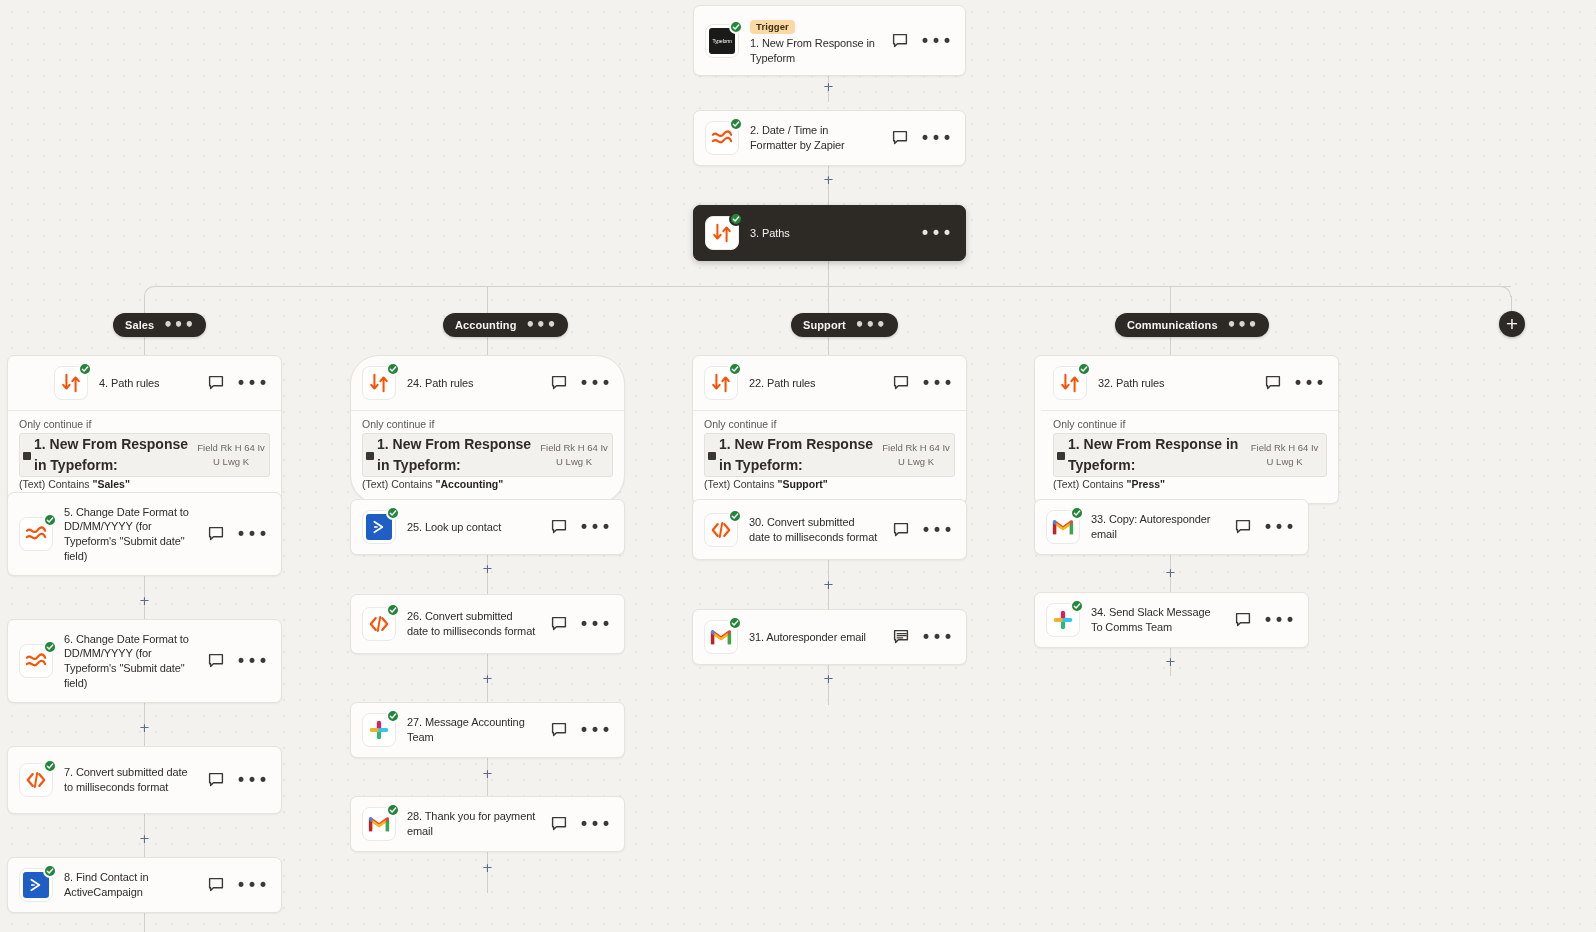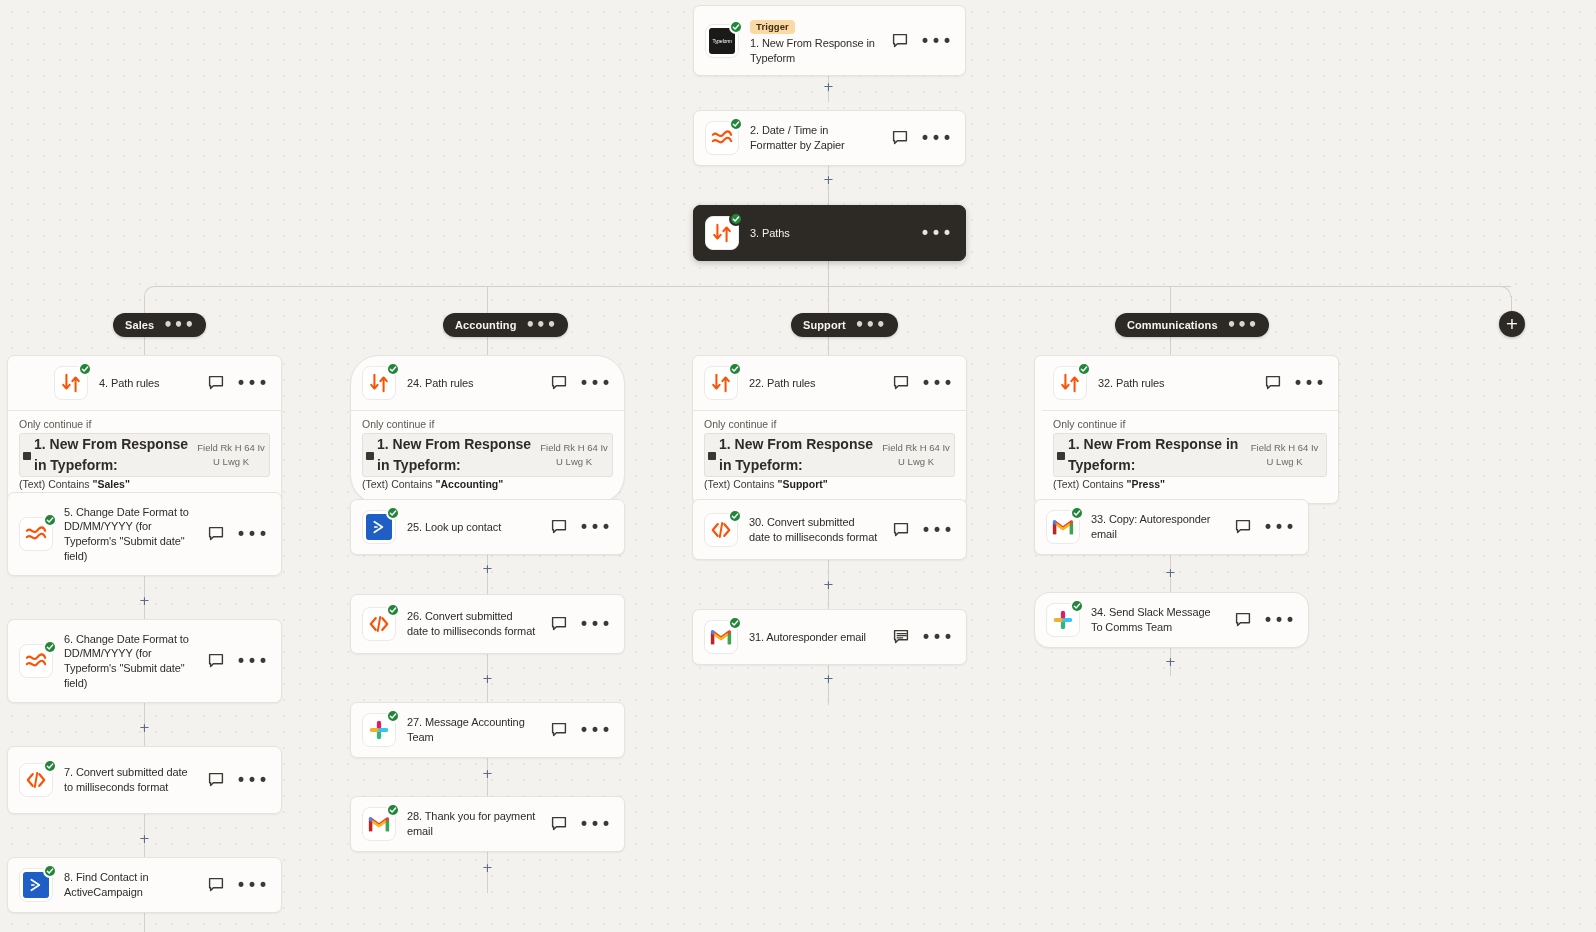--- a/index.html
+++ b/index.html
@@ -866,21 +866,21 @@
         </div>
       <div class="node-actions">
         <svg class="cmt" viewBox="0 0 16 16">
             <path d="M1.6 1.6h12.8v9.1H5.4L2.6 13.5v-2.8H1.6z" fill="none" stroke="#3c3934" stroke-width="1.4" stroke-linejoin="round"></path>
           </svg>
         <span class="dots"></span>
       </div>
     </div>
   </div>
 
-  <div class="node" style="left:1034px; top:592px; width:275px;border-radius:15px;">
+  <div class="node" style="left:1034px; top:592px; width:275px;">
     <div class="node-row" style="min-height:44px;">
       <div class="app-icon-wrap">
         <div class="app-icon">
           <svg width="22" height="22" viewBox="0 0 24 24">
             <rect x="9.7" y="1.8" width="4.6" height="11" rx="2.3" fill="#e01e5a"></rect>
             <rect x="9.7" y="11.2" width="4.6" height="11" rx="2.3" fill="#2eb67d"></rect>
             <rect x="1.8" y="9.7" width="11" height="4.6" rx="2.3" fill="#ecb22e"></rect>
             <rect x="11.2" y="9.7" width="11" height="4.6" rx="2.3" fill="#36c5f0"></rect>
           </svg>
         </div>

